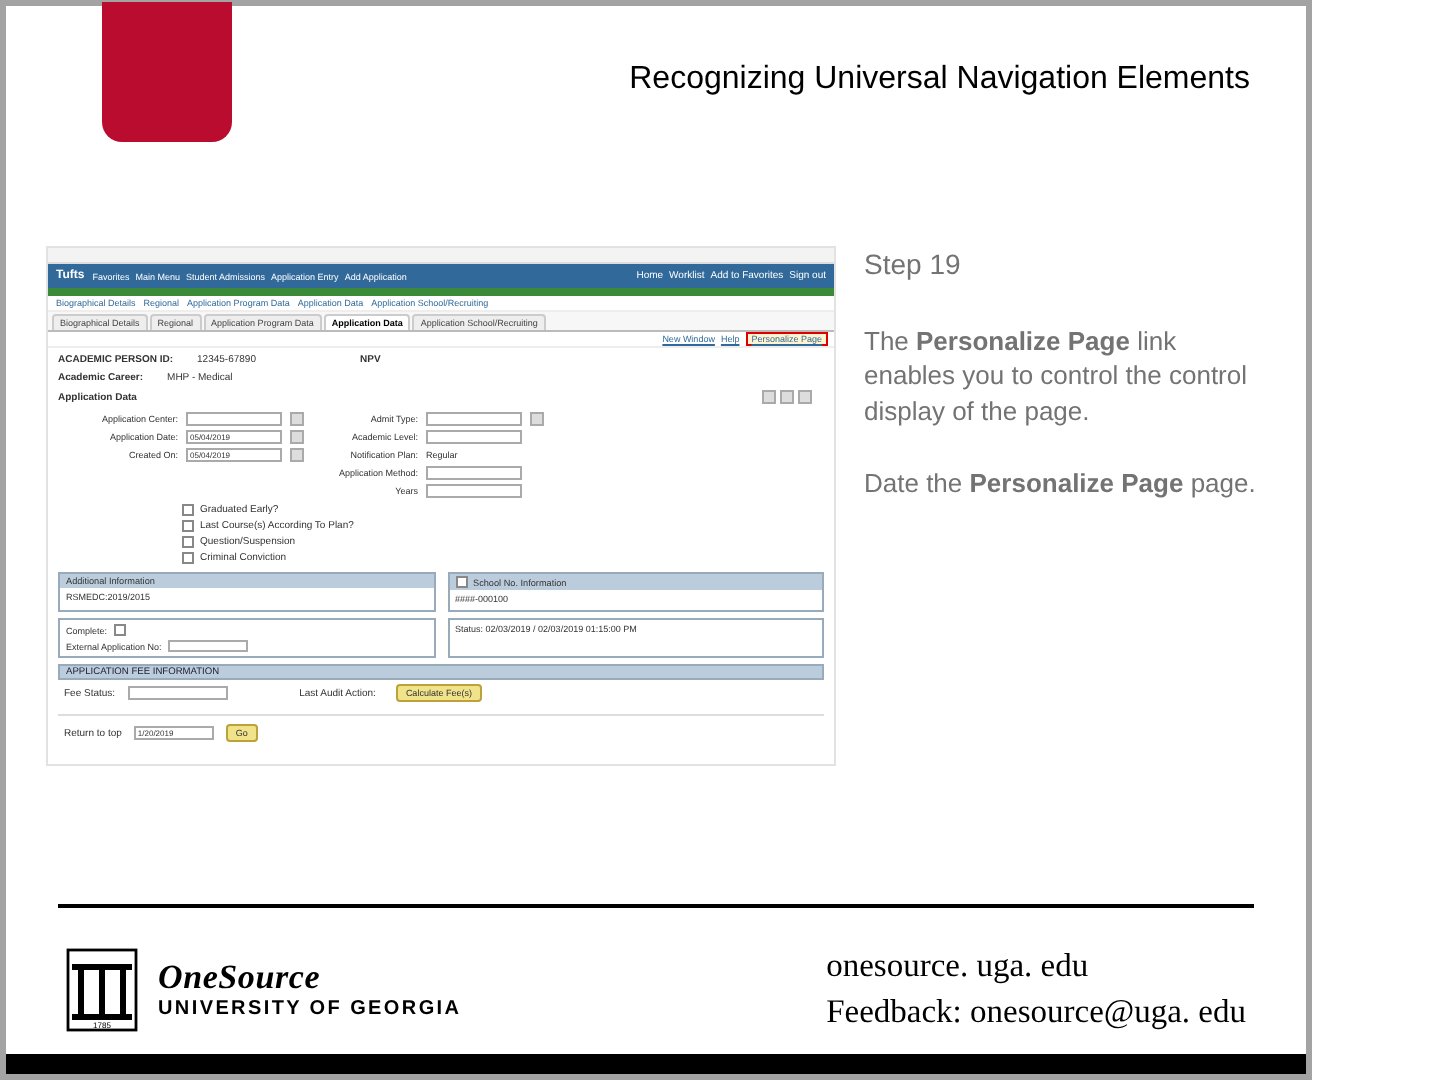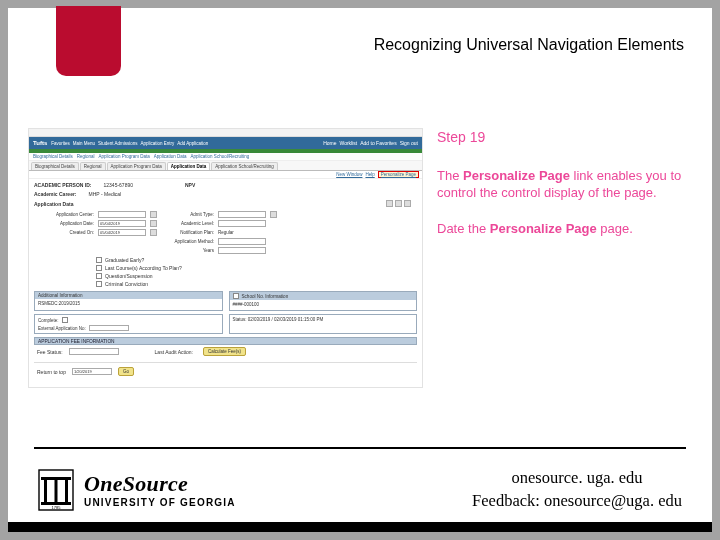--- a/index.html
+++ b/index.html
@@ -1,19 +1,19 @@
 <!DOCTYPE html>
 <html><head>
 <meta charset="utf-8">
 <style>
   * { box-sizing: border-box; margin: 0; padding: 0; }
   html, body { width: 720px; height: 540px; font-family: Arial, Helvetica, sans-serif; background: #fff; }
   .slide {
-    width: 720px; height: 540px; position: relative;
-    border: 8px solid #a3a3a3; background: #fff;
+    width: 656px; height: 540px; position: relative;
+    border: 3px solid #a3a3a3; background: #fff;
   }
   .red-tab {
     position: absolute; top: -2px; left: 48px;
     width: 65px; height: 70px; background: #ba0c2f;
     border-bottom-left-radius: 10px; border-bottom-right-radius: 10px;
   }
   .title {
     position: absolute; top: 28px; right: 28px;
     font-size: 16px; color: #000;
   }
@@ -52,42 +52,42 @@
   .ss-form-grid .inp { height:7px; background:#fff; border:1px solid #aaa;}
   .ss-form-grid .icon { width:7px; height:7px; background:#ddd; border:1px solid #aaa;}
   .ss-chk-row { display:flex; align-items:center; gap:3px; padding:1px 0 1px 62px;}
   .ss-chk { width:6px; height:6px; border:1px solid #888; background:#fff;}
   .ss-two-col { display:flex; gap:6px; margin-top:3px;}
   .ss-panel { flex:1; border:1px solid #9ab;}
   .ss-panel .ph { background:#bcd; font-size:4.6px; padding:1px 3px; display:flex; align-items:center; gap:3px;}
   .ss-panel .pb { padding:2px 3px; font-size:4.5px; min-height:10px;}
   .ss-btn { display:inline-block; padding:1px 4px; background:#f1e38a; border:1px solid #bba23a; font-size:4.5px; border-radius:2px; color:#333;}
   .side {
-    flex: 1; font-size: 13px; line-height: 1.35; color: #ec4899;
+    flex: 1; font-size: 13px; line-height: 1.35; color: #737373;
   }
   .side .step { font-size: 14px; margin-bottom: 20px; }
   .side p { margin-bottom: 18px; }
   .side b { font-weight: bold; }
   .footer {
     position: absolute; left: 0; right: 0; bottom: 0; height: 85px;
     display: flex; align-items: center; padding: 0 30px;
   }
   .footer-rule {
     position: absolute; left: 26px; right: 26px; top: 0; height: 2px; background: #000;
   }
   .logo-block { display:flex; align-items:center; gap:10px; }
   .uga-arch {
     width: 36px; height: 42px; position: relative;
   }
   .uga-arch svg { width:100%; height:100%; }
   .logo-text { display:flex; flex-direction:column; color:#000; }
-  .logo-text .one { font-family: Georgia, 'Times New Roman', serif; font-style: italic; font-weight: bold; font-size: 22px; letter-spacing: .3px;}
+  .logo-text .one { font-family: Georgia, 'Times New Roman', serif; font-style: italic; font-weight: bold; font-size: 17px; letter-spacing: .3px;}
   .logo-text .univ { font-size: 10px; letter-spacing: 1.2px; font-weight: bold; font-family: Arial, sans-serif;}
   .footer-right {
-    margin-left: auto; text-align: center;
+    margin-left: auto; text-align: left;
     font-family: Georgia, 'Times New Roman', serif; font-size: 16.5px; line-height: 1.35;
   }
   .black-strip { position:absolute; left:0; right:0; bottom:0; height:10px; background:#000;}
 </style>
 </head>
 <body>
 
 <div class="slide">
   <div class="red-tab"></div>
   <div class="title">Recognizing Universal Navigation Elements</div>

